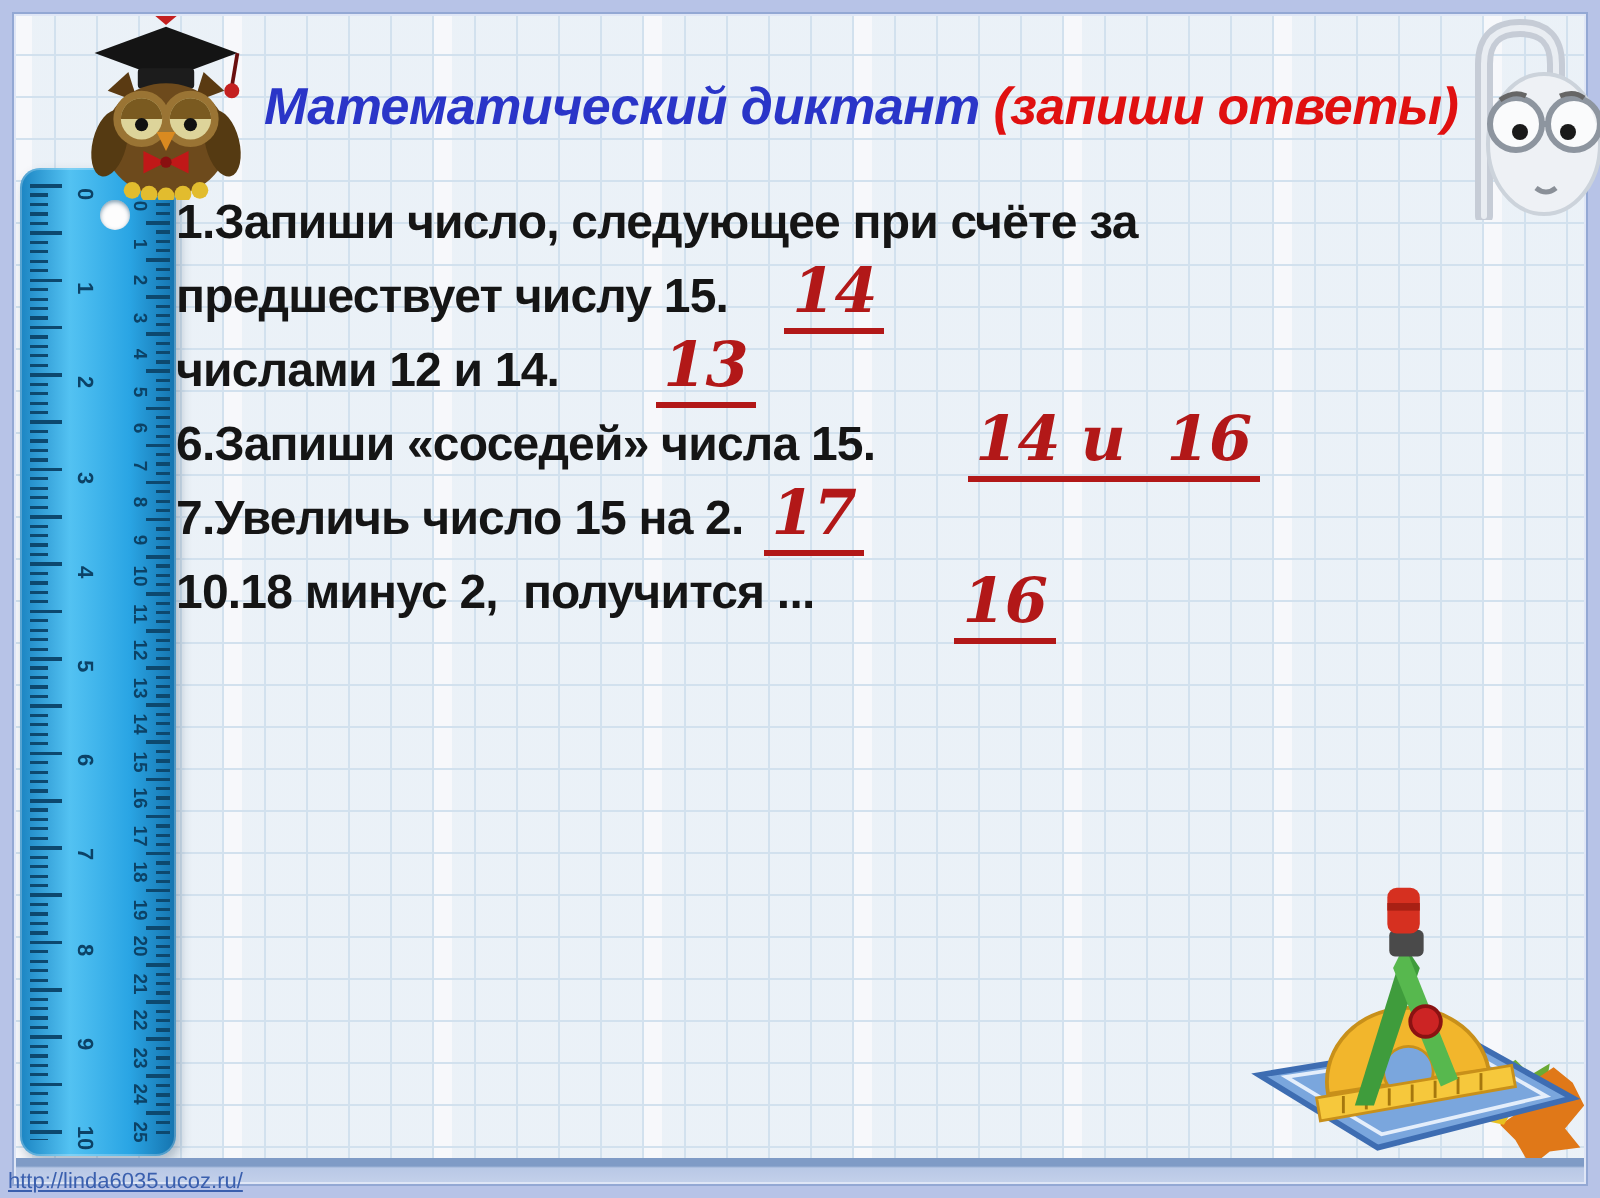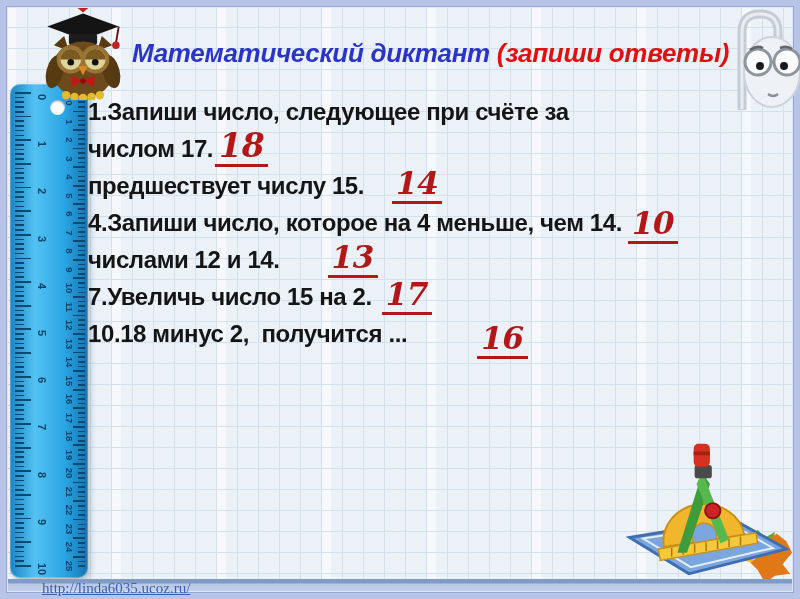--- a/index.html
+++ b/index.html
@@ -84,37 +84,36 @@
     transform:rotate(90deg);color:#0c4266;font-weight:bold;
   }
   .rnum.l{left:23px;font-size:11px;}
   .rnum.r{left:50px;font-size:9.5px;}
   
   .owl{position:absolute;left:36px;top:2px;z-index:3;}
   .clip{position:absolute;right:-10px;top:6px;z-index:5;}
   .tools{position:absolute;right:6px;bottom:8px;z-index:3;}
   .url{
     position:absolute;left:4px;bottom:2px;z-index:6;
-    font-size:15px;color:#3a5fae;text-decoration:underline;font-family:Liberation Serif, serif;margin-left:38px;
+    font-size:11px;color:#3a5fae;text-decoration:underline;font-family:Liberation Sans, sans-serif;
   }
 </style>
 </head>
 <body>
 
 <div id="slide">
   <div class="paper"></div>
 
   <div class="title"><span class="t-blue">Математический диктант </span><span class="t-red">(запиши ответы)</span></div>
 
   <div class="lines">
     <div class="qline"><span>1.Запиши число, следующее при счёте за</span></div>
-    <div class="qline"><span>числом 17.</span><span class="ans a1">18</span></div>
     <div class="qline"><span>предшествует числу 15.</span><span class="ans a2">14</span></div>
-    <div class="qline"><span>4.Запиши число, которое на 4 меньше, чем 14.</span><span class="ans a4">10</span></div>
     <div class="qline"><span>числами 12 и 14.</span><span class="ans a5">13</span></div>
+    <div class="qline"><span>6.Запиши «соседей» числа 15.</span><span class="ans a6">14 и  16</span></div>
     <div class="qline"><span>7.Увеличь число 15 на 2.</span><span class="ans a7">17</span></div>
     <div class="qline"><span>10.18 минус 2,  получится ...</span><span class="ans a10">16</span></div>
   </div>
 
   <div class="ruler">
     <div class="ticksL"></div>
     <div class="ticksR"></div>
     <div>
         <span class="rnum l" style="top: 6px;">0</span>
         <span class="rnum l" style="top: 53.2px;">1</span>

